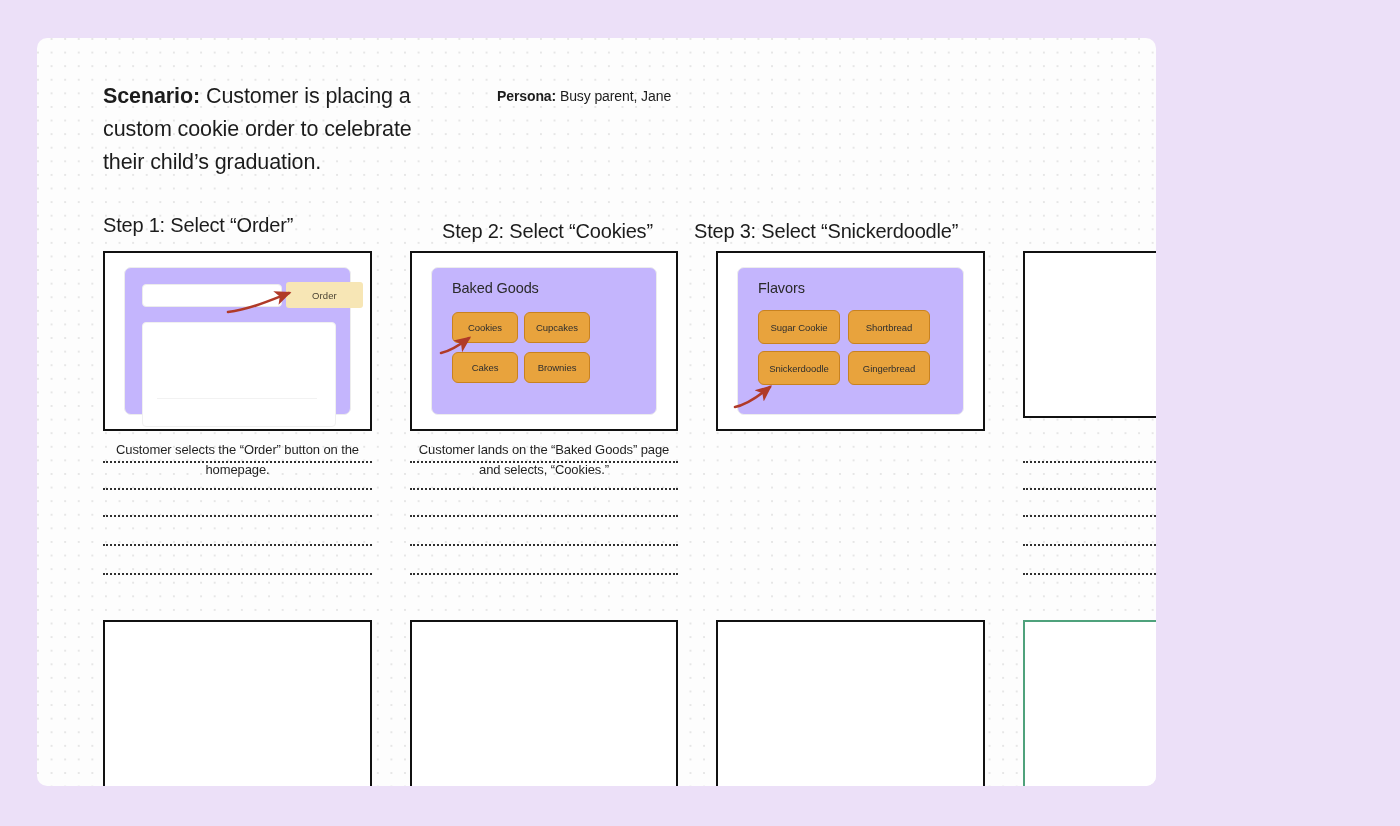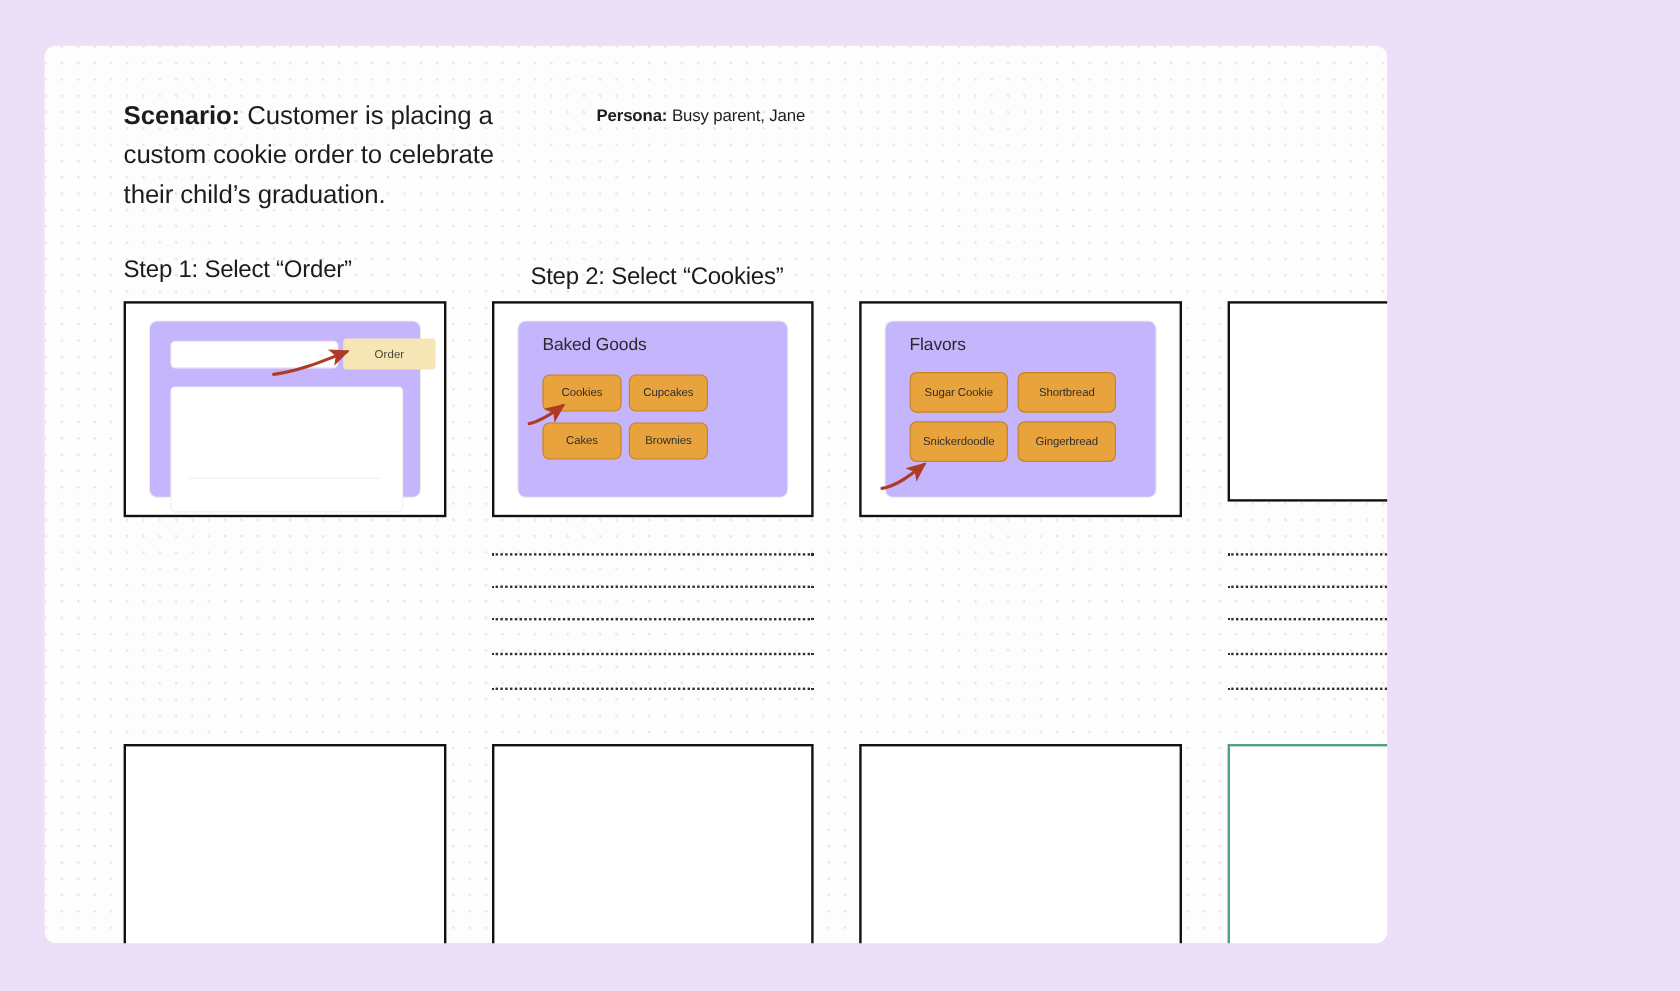--- a/index.html
+++ b/index.html
@@ -209,20 +209,21 @@
         <span class="lbl-bold">Scenario:</span><span> Customer is placing a custom cookie order to celebrate their child’s graduation.</span>
       </div>
       <div class="persona-block">
         <span class="lbl-bold">Persona:</span><span> Busy parent, Jane</span>
       </div>
     </div>
   </div>
 
   <div class="step-title" style="left:66px; top:176px;">Step 1: Select “Order”</div>
   <div class="step-title" style="left:373px; top:182px;margin-left:32px;">Step 2: Select “Cookies”</div>
+  <div class="step-title" style="left:657px; top:182px;">Step 3: Select “Snickerdoodle”</div>
 
   <div class="frame" style="left:66px; top:213px; width:269px; height:180px;">
     <div class="wire-card">
       <div class="f1-searchbar"></div>
       <div class="f1-orderbtn">Order</div>
       <div class="f1-body"></div>
       <div class="f1-footer"></div>
     </div>
     <svg class="arrow-svg" style="left:120px; top:34px;" width="100" height="40" viewBox="0 0 100 40">
       <defs>
@@ -269,22 +270,31 @@
         <marker id="ah2" markerWidth="7" markerHeight="7" refX="5.4" refY="3.2" orient="auto" markerUnits="strokeWidth">
           <path d="M0,0.4 L6.4,3.2 L0,6 L1.6,3.2 Z" fill="#b03a28"></path>
         </marker>
       </defs>
       <path d="M2,22 C12,20 22,13 30,7" stroke="#b03a28" stroke-width="2.6" fill="none" stroke-linecap="round" marker-end="url(#ah2)"></path>
     </svg>
   </div>
 
   <div class="frame empty" style="left:986px; top:213px; width:268px; height:167px;"></div>
 
+  <div class="caption-wrap" style="left:66px; top:402px; width:269px; height:140px;">
+    <div class="caption-text">Customer selects the “Order” button on the homepage.</div>
+    <div class="rule-line" style="top:21px;"></div>
+    <div class="rule-line" style="top:48px;"></div>
+    <div class="rule-line" style="top:75px;"></div>
+    <div class="rule-line" style="top:104px;"></div>
+    <div class="rule-line" style="top:133px;"></div>
+  </div>
 
   <div class="caption-wrap" style="left:373px; top:402px; width:268px; height:140px;">
+    <div class="caption-text">Customer lands on the “Baked Goods” page and selects, “Cookies.”</div>
     <div class="rule-line" style="top:21px;"></div>
     <div class="rule-line" style="top:48px;"></div>
     <div class="rule-line" style="top:75px;"></div>
     <div class="rule-line" style="top:104px;"></div>
     <div class="rule-line" style="top:133px;"></div>
   </div>
 
 
   <div class="caption-wrap" style="left:986px; top:402px; width:268px; height:140px;">
     <div class="caption-text"></div>

